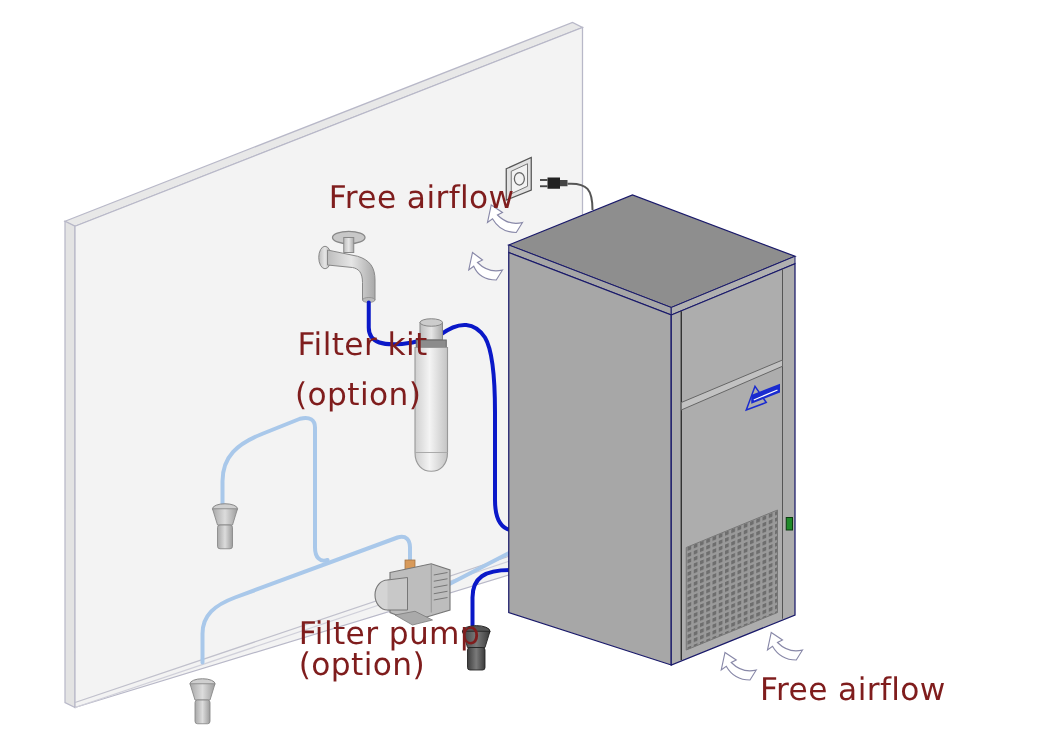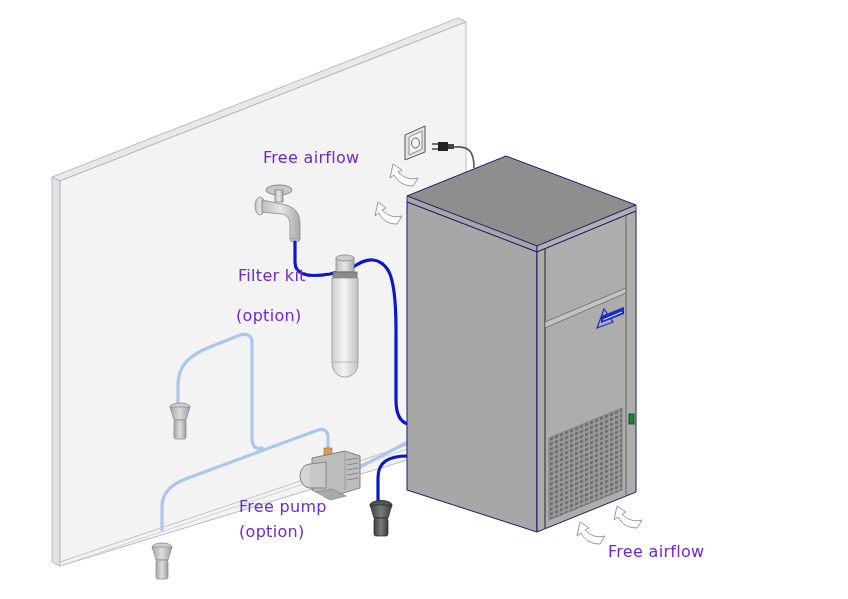--- a/index.html
+++ b/index.html
@@ -1,18 +1,18 @@
 <!DOCTYPE html>
 <html><head>
 <meta charset="utf-8">
 <style>
   html,body{margin:0;padding:0;background:#ffffff;}
   body{width:848px;height:599px;overflow:hidden;position:relative;font-family:"DejaVu Sans","Liberation Sans",sans-serif;}
   #stage{position:absolute;left:0;top:0;width:848px;height:599px;}
-  .lbl{position:absolute;color:#6d28d9;font-size:16px;line-height:24px;letter-spacing:0.3px;white-space:nowrap;}
+  .lbl{position:absolute;color:#7f1d1d;font-size:25px;line-height:24px;letter-spacing:0.3px;white-space:nowrap;}
 </style>
 </head>
 <body>
 
 <div id="stage">
 <svg width="848" height="599" viewBox="0 0 848 599" xmlns="http://www.w3.org/2000/svg">
   <defs>
     <linearGradient id="gTap" x1="0" x2="1">
       <stop offset="0" stop-color="#bdbdbd"></stop>
           <stop offset="0.5" stop-color="#e6e6e6"></stop>
@@ -156,16 +156,16 @@
     <path d="M580,522 L589,528 L585,530 C591,536 597,538 605,536 L600,544 C591,544 585,540 581,533 L577,536 Z" fill="#ffffff" stroke="#8888a8" stroke-width="0.9"></path>
   </g>
   <g>
     <path d="M617,506 L626,512 L622,514 C628,520 634,522 642,520 L637,528 C628,528 622,524 618,517 L614,520 Z" fill="#ffffff" stroke="#8888a8" stroke-width="0.9"></path>
   </g>
 </svg>
 
 <div class="lbl" style="left:263px;top:146px;">Free airflow</div>
 <div class="lbl" style="left:238px;top:264px;">Filter kit</div>
 <div class="lbl" style="left:236px;top:304px;">(option)</div>
-<div class="lbl" style="left:239px;top:495px;">Free pump</div>
+<div class="lbl" style="left:239px;top:495px;">Filter pump</div>
 <div class="lbl" style="left:239px;top:520px;">(option)</div>
 <div class="lbl" style="left:608px;top:540px;">Free airflow</div>
 </div>
 
 </body></html>

